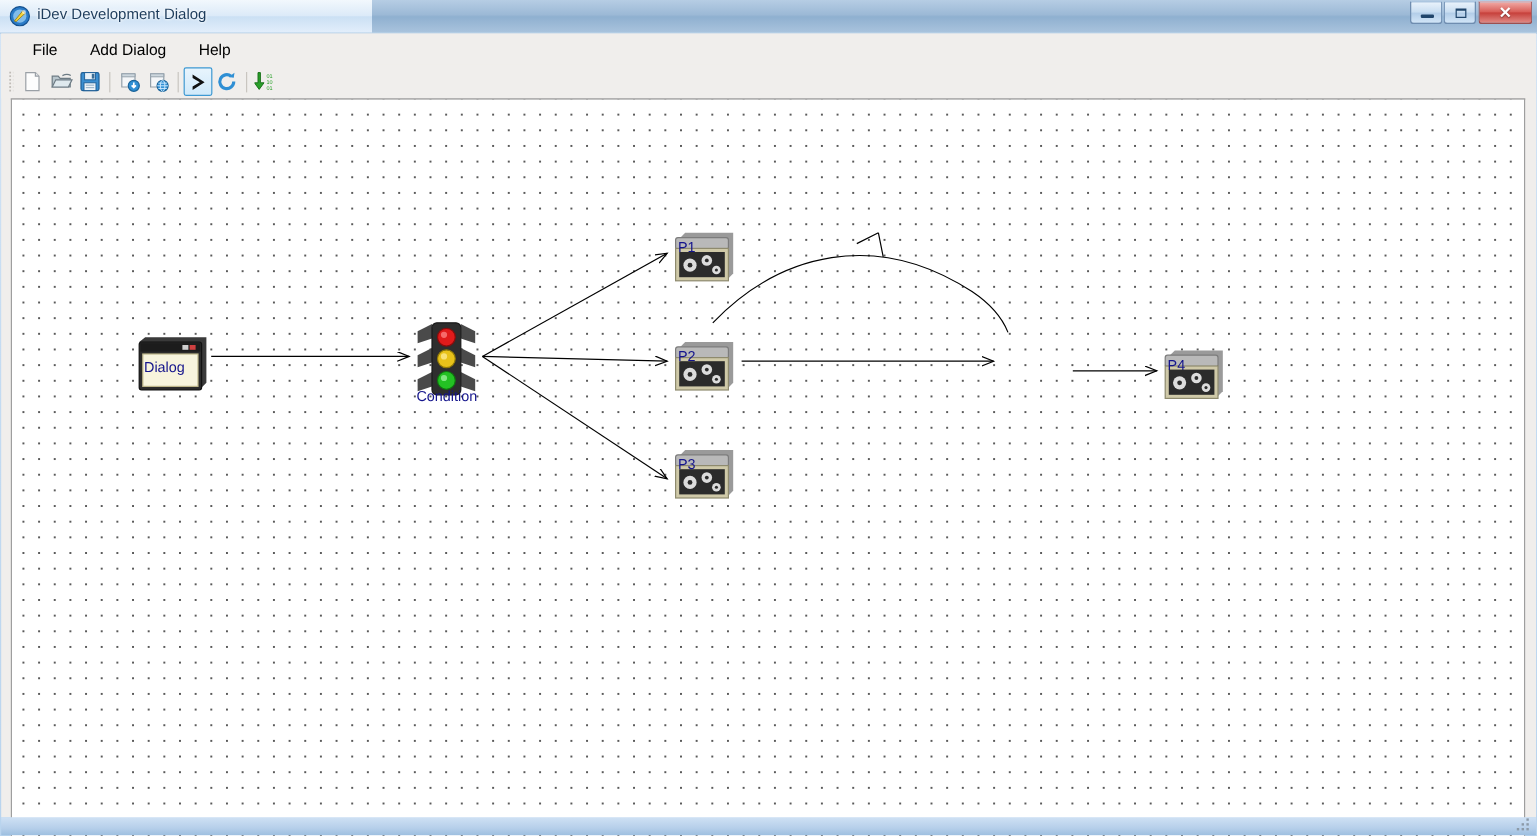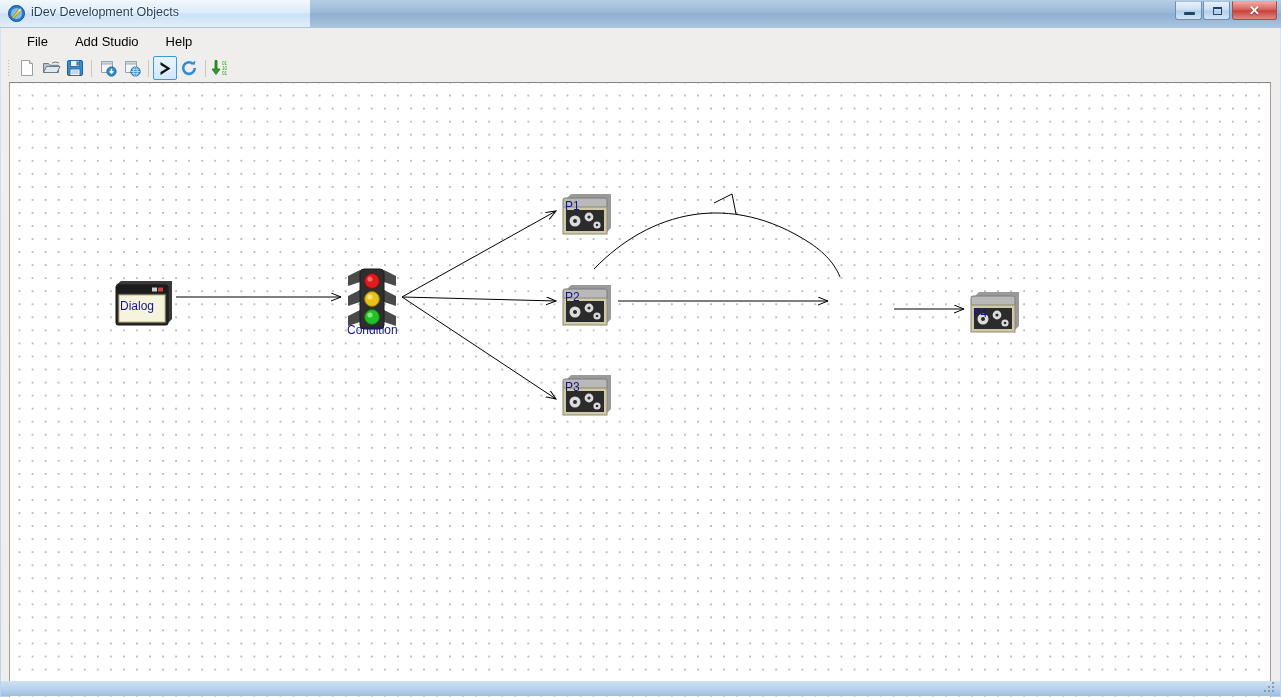--- a/index.html
+++ b/index.html
@@ -224,40 +224,40 @@
     <div class="glass-left"></div>
     <div class="glass-right"></div>
 
     <svg class="title-icon" viewBox="0 0 17 17">
       <circle cx="8.5" cy="8.5" r="8" fill="#2a7bc8" stroke="#14518f" stroke-width="1"></circle>
       <circle cx="8.5" cy="8.5" r="5.5" fill="#9fd2f5" opacity=".75"></circle>
       <path d="M4 12.5 L11 4 L13 6 L5.5 13 Z" fill="#f4d23a" stroke="#9a7d14" stroke-width=".7"></path>
       <circle cx="12" cy="5" r="1.6" fill="#ffffff" opacity=".6"></circle>
     </svg>
 
-    <div class="title-text">iDev Development Objects</div>
+    <div class="title-text">iDev Development Dialog</div>
 
     <div class="win-controls">
       <div class="win-btn">
         <span class="glyph-min"></span>
       </div>
       <div class="win-btn">
         <span class="glyph-max"></span>
       </div>
       <div class="win-btn close">
         <span class="glyph-close">✕</span>
       </div>
     </div>
   </div>
 
   <div id="client">
 
     <div id="menu-bar">
       <div class="menu-item">File</div>
-      <div class="menu-item">Add Studio</div>
+      <div class="menu-item">Add Dialog</div>
       <div class="menu-item">Help</div>
     </div>
 
     <div id="toolbar">
       <div class="tb-grip"></div>
 
       <div class="tb-btn">
         <svg width="18" height="18" viewBox="0 0 18 18">
           <path d="M3.5 1.5 h8 l3 3 v12 h-11 z" fill="#fdfdfd" stroke="#9aa0a6" stroke-width="1"></path>
           <path d="M11.5 1.5 v3 h3" fill="#e4e7ea" stroke="#9aa0a6" stroke-width="1"></path>
@@ -459,21 +459,21 @@
               <circle cx="16" cy="31" r="5.5"></circle>
                 <circle cx="30" cy="27" r="4.4"></circle>
                 <circle cx="38" cy="35" r="3.6"></circle>
             </g>
             <g fill="#2b2b2b">
               <circle cx="16" cy="31" r="2"></circle>
                 <circle cx="30" cy="27" r="1.6"></circle>
                 <circle cx="38" cy="35" r="1.3"></circle>
             </g>
           </svg>
-          <span class="node-label" style="left:6px; top:19px;font-family:Liberation Mono, monospace;">P4</span>
+          <span class="node-label" style="left:6px; top:9px;">P4</span>
         </div>
 
       </div>
     </div>
 
     <div id="hscroll-hint"></div>
   </div>
 
   <div id="status-area"></div>
 

